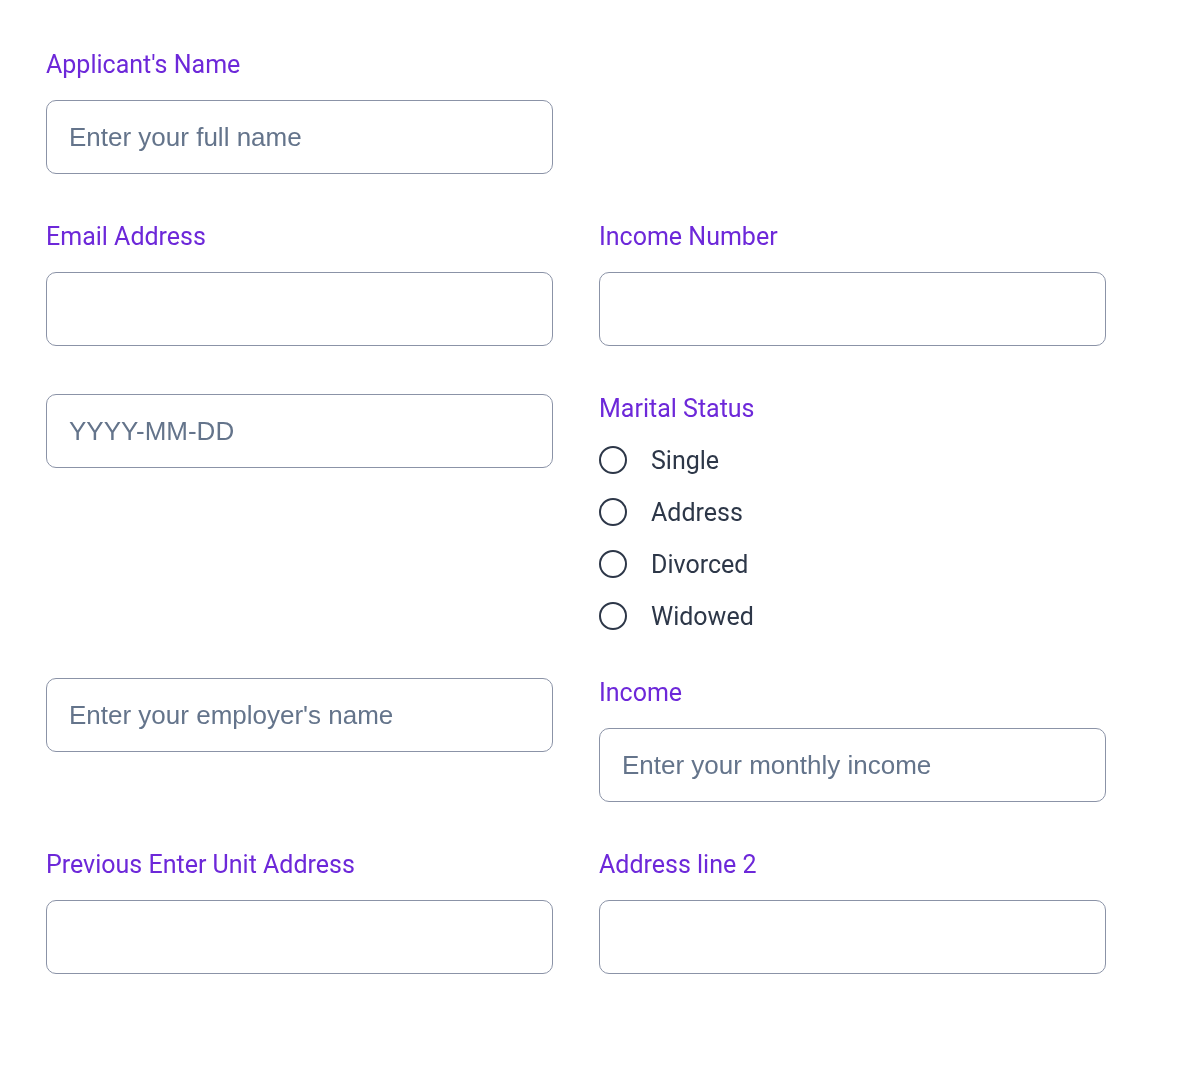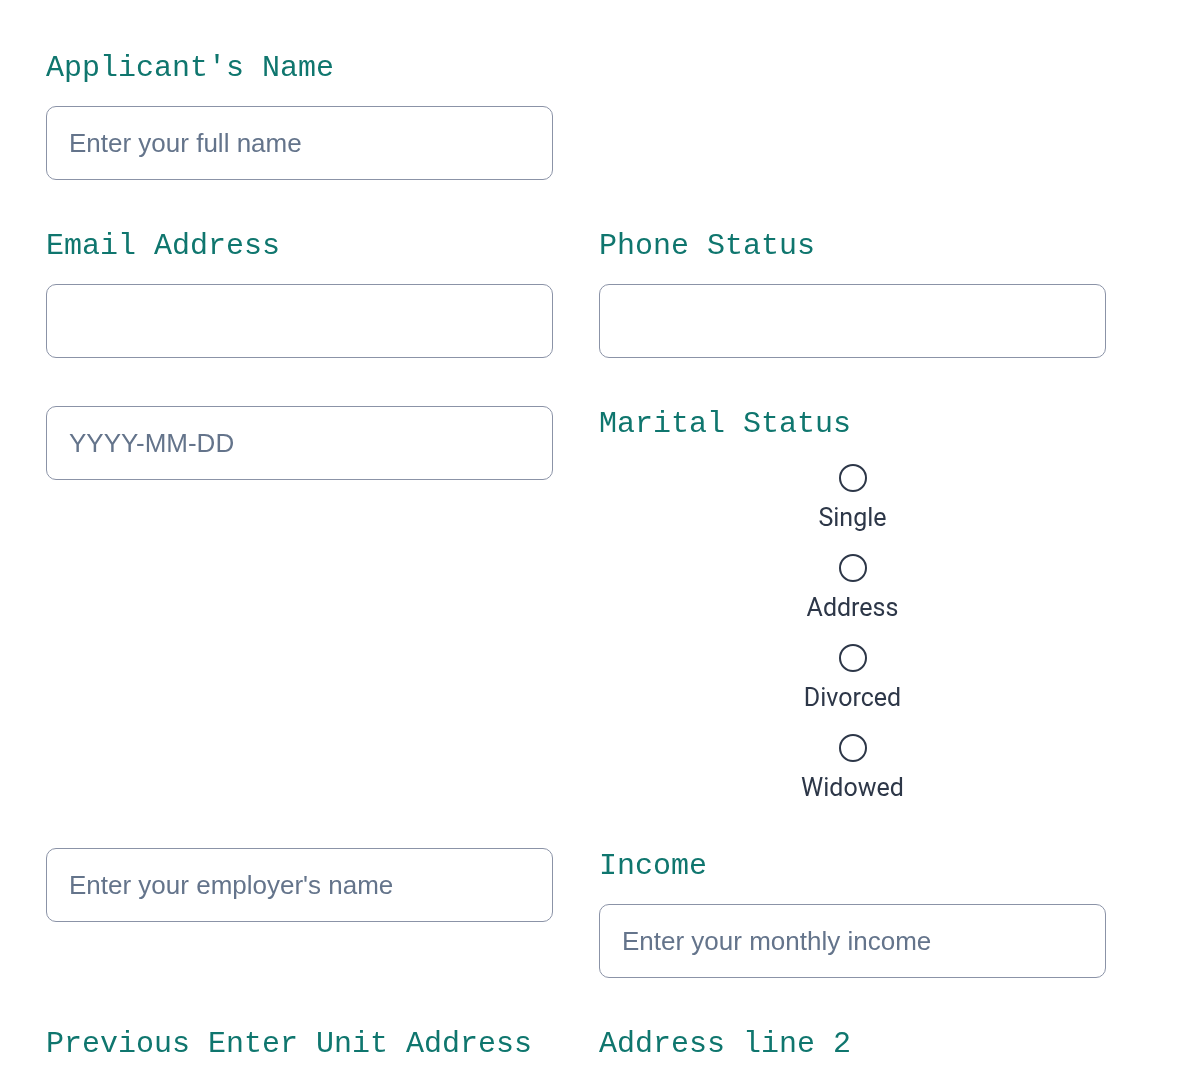--- a/index.html
+++ b/index.html
@@ -21,26 +21,25 @@
       max-width: 1060px;
     }
     .form-group {
       display: flex;
       flex-direction: column;
     }
     .form-group.full-left {
       grid-column: 1 / 2;
     }
     .label {
-      font-size: 30px;
+      font-size: 25px;
       font-weight: 400;
-      color: #0f766e;
+      color: #6d28d9;
       margin-bottom: 20px;
       line-height: 1.2;
-      font-family: Liberation Mono, monospace;
     }
     input[type="text"] {
       width: 100%;
       height: 74px;
       border: 1.5px solid #8b93a7;
       border-radius: 10px;
       font-size: 26px;
       padding: 0 22px;
       color: #ec4899;
       background: #ffffff;
@@ -52,22 +51,21 @@
     }
     .radio-group {
       display: flex;
       flex-direction: column;
       gap: 24px;
       margin-top: 2px;
     }
     .radio-item {
       display: flex;
       align-items: center;
-      gap: 13px;
-      flex-direction: column;
+      gap: 24px;
     }
     .radio-circle {
       width: 28px;
       height: 28px;
       border: 2.5px solid #2d3748;
       border-radius: 50%;
       flex-shrink: 0;
       cursor: pointer;
       background: #ffffff;
     }
@@ -87,21 +85,21 @@
     <label class="label">Applicant's Name</label>
     <input type="text" placeholder="Enter your full name" style="">
   </div>
   <div></div>
 
   <div class="form-group">
     <label class="label">Email Address</label>
     <input type="text" placeholder="" style="">
   </div>
   <div class="form-group">
-    <label class="label">Phone Status</label>
+    <label class="label">Income Number</label>
     <input type="text" placeholder="" style="">
   </div>
 
   <div class="form-group">
     <input type="text" placeholder="YYYY-MM-DD" style="">
   </div>
   <div class="form-group">
     <label class="label">Marital Status</label>
     <div class="radio-group">
       <div class="radio-item">

